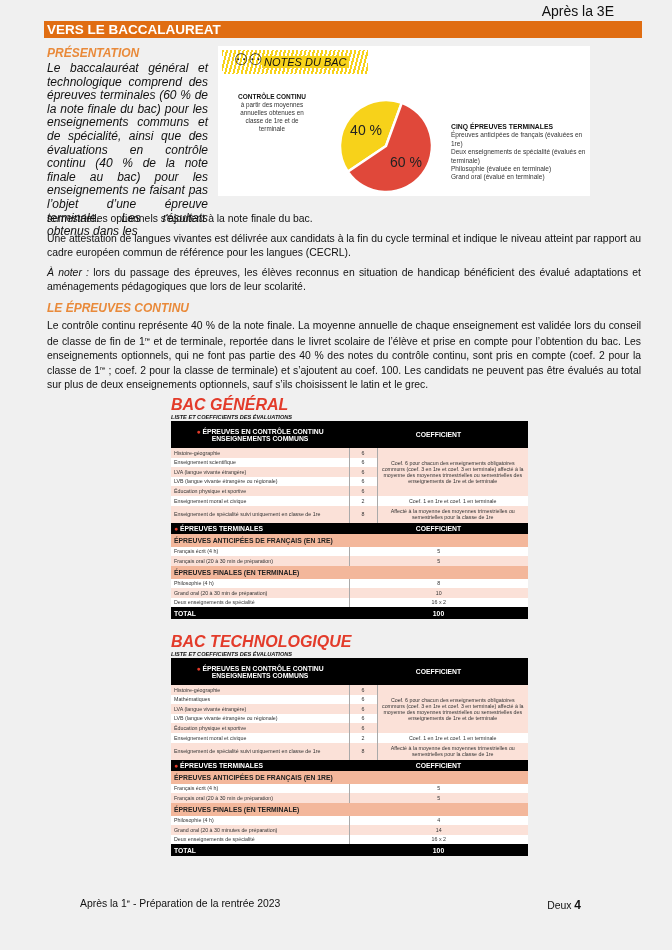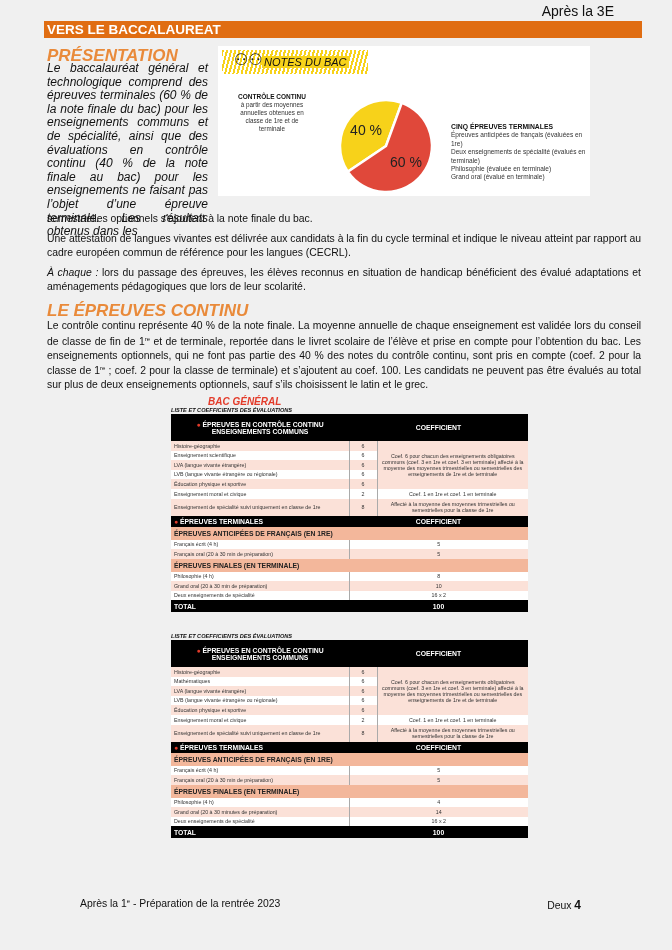--- a/index.html
+++ b/index.html
@@ -1,33 +1,33 @@
 <!DOCTYPE html>
 <html><head>
 <meta charset="utf-8">
 <style>
   * { box-sizing: border-box; margin: 0; padding: 0; }
   body { width: 672px; height: 950px; background: #f0f0f0; font-family: "Liberation Sans", sans-serif; color: #111; position: relative; overflow: hidden; }
   .top-right { position: absolute; top: 3px; right: 58px; font-size: 14px; color: #111; }
   .banner { position: absolute; top: 21px; left: 44px; width: 598px; height: 17px; background: #e06d12; color: #fff; font-weight: bold; font-size: 13.5px; line-height: 17px; padding-left: 3px; }
-  .sec-title { position: absolute; left: 47px; color: #e98a3a; font-style: italic; font-weight: bold; font-size: 17px; }
+  .sec-title { position: absolute; left: 47px; color: #e98a3a; font-style: italic; font-weight: bold; font-size: 12px; }
   .intro-text { position: absolute; left: 47px; top: 62px; width: 161px; font-size: 12px; line-height: 13.6px; text-align: justify; font-style: italic; }
   .full-text { position: absolute; left: 47px; width: 594px; font-size: 10.4px; line-height: 13.6px; text-align: justify; }
   .infographic { position: absolute; left: 218px; top: 46px; width: 372px; height: 150px; background: #fff; }
   .ig-head { position: absolute; left: 4px; top: 4px; width: 146px; height: 24px;
     background: repeating-linear-gradient(105deg, #f7d21a 0 2px, #fff 2px 4px); }
   .ig-title { position: absolute; left: 40px; top: 6px; font-weight: normal; font-style: italic; font-size: 11px; color: #111; background: #f7d21a; padding: 0 2px; }
   .ig-people { position: absolute; left: 12px; top: 0px; font-size: 16px; color: #222; }
   .ig-cc { position: absolute; left: 14px; top: 47px; width: 80px; text-align: center; font-size: 6.3px; line-height: 8px; color: #333; }
   .ig-cc b { display: block; font-size: 6.5px; color: #111; }
   .ig-right { position: absolute; left: 233px; top: 77px; font-size: 6.5px; line-height: 8.4px; color: #333; }
   .ig-right b { display: block; font-size: 6.8px; color: #111; }
   .pie { position: absolute; left: 118px; top: 52px; }
   .tbl-block { position: absolute; left: 171px; width: 357px; }
-  .tb-title { color: #e33b2a; font-weight: bold; font-style: italic; font-size: 10px; margin-left: 37px; }
+  .tb-title { color: #e33b2a; font-weight: bold; font-style: italic; font-size: 16px; }
   .tb-sub { font-weight: bold; font-style: italic; font-size: 5.6px; color: #111; margin-bottom: 1px; }
   table { width: 357px; border-collapse: collapse; font-size: 5.3px; background: #fff; }
   td { padding: 0 3px; vertical-align: middle; color: #333; }
   .hd td { background: #000; color: #fff; font-weight: bold; font-size: 6.8px; text-align: center; }
   .sub-hd td { background: #000; color: #fff; font-weight: bold; font-size: 6.8px; }
   .cat td { background: #f3b79b; font-weight: bold; font-size: 6.8px; color: #222; }
   .pk td { background: #fbe1d8; }
   .wh td { background: #fff; }
   .tot td { background: #000; color: #fff; font-weight: bold; font-size: 6.8px; }
   .c2 { border-left: 1px solid #aaa; text-align: center; }
@@ -68,21 +68,21 @@
     <b>CINQ ÉPREUVES TERMINALES</b>
     <div>Épreuves anticipées de français (évaluées en 1re)</div>
     <div>Deux enseignements de spécialité (évalués en terminale)</div>
     <div>Philosophie (évaluée en terminale)</div>
     <div>Grand oral (évalué en terminale)</div>
   </div>
 </div>
 
 <div class="full-text" style="top:212px">semestrielles optionnels s’ajoutent à la note finale du bac.</div>
 <div class="full-text" style="top:232px">Une attestation de langues vivantes est délivrée aux candidats à la fin du cycle terminal et indique le niveau atteint par rapport au cadre européen commun de référence pour les langues (CECRL).</div>
-<div class="full-text" style="top:266px"><i>À chaque :</i><span> lors du passage des épreuves, les élèves reconnus en situation de handicap bénéficient des évalué adaptations et aménagements pédagogiques que lors de leur scolarité.</span></div>
+<div class="full-text" style="top:266px"><i>À noter :</i><span> lors du passage des épreuves, les élèves reconnus en situation de handicap bénéficient des évalué adaptations et aménagements pédagogiques que lors de leur scolarité.</span></div>
 
 <div class="sec-title" style="top:301px">LE ÉPREUVES CONTINU</div>
 <div class="full-text" style="top:319px"><span>Le contrôle continu représente 40 % de la note finale. La moyenne annuelle de chaque enseignement est validée lors du conseil de classe de fin de 1</span><sup>re</sup><span> et de terminale, reportée dans le livret scolaire de l’élève et prise en compte pour l’obtention du bac. Les enseignements optionnels, qui ne font pas partie des 40 % des notes du contrôle continu, sont pris en compte (coef. 2 pour la classe de 1</span><sup>re</sup><span> ; coef. 2 pour la classe de terminale) et s’ajoutent au coef. 100. Les candidats ne peuvent pas être évalués au total sur plus de deux enseignements optionnels, sauf s’ils choisissent le latin et le grec.</span></div>
 
 <div class="tbl-block" style="top:396px">
     <div class="tb-title">BAC GÉNÉRAL</div>
     <div class="tb-sub">LISTE ET COEFFICIENTS DES ÉVALUATIONS</div>
     <table>
       <tbody>
         <tr class="hd" style="height:27px">
@@ -151,20 +151,21 @@
           <td colspan="2" class="c2">16 x 2</td>
         </tr>
         <tr class="tot" style="height:12px">
           <td>TOTAL</td>
           <td colspan="2" style="text-align:center">100</td>
         </tr>
       </tbody>
     </table>
   </div>
 <div class="tbl-block" style="top:633px">
+    <div class="tb-title">BAC TECHNOLOGIQUE</div>
     <div class="tb-sub">LISTE ET COEFFICIENTS DES ÉVALUATIONS</div>
     <table>
       <tbody>
         <tr class="hd" style="height:27px">
           <td style="width:178px"><span class="dot">● </span><span>ÉPREUVES EN CONTRÔLE CONTINU ENSEIGNEMENTS COMMUNS</span></td>
           <td colspan="2">COEFFICIENT</td>
         </tr>
         <tr class="pk" style="height:9.5px">
           <td>Histoire-géographie</td>
           <td class="c2" style="width:28px">6</td>

